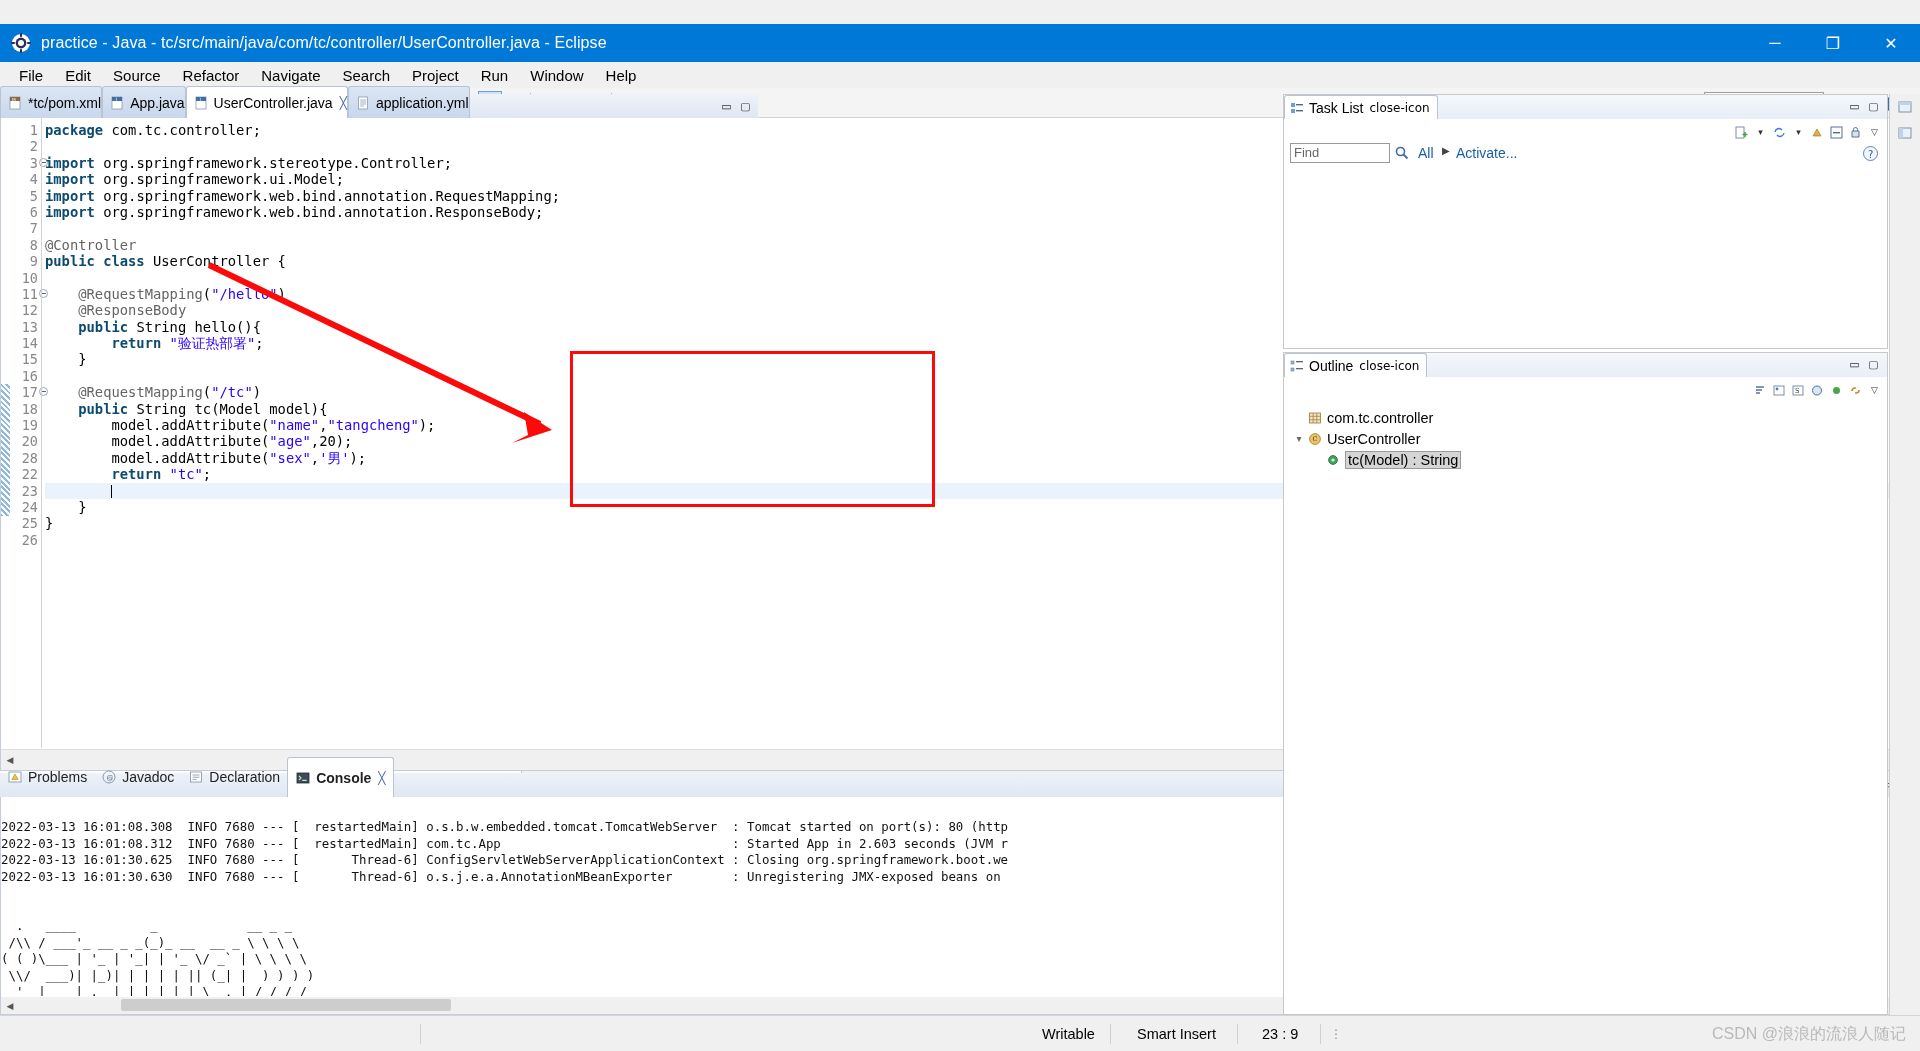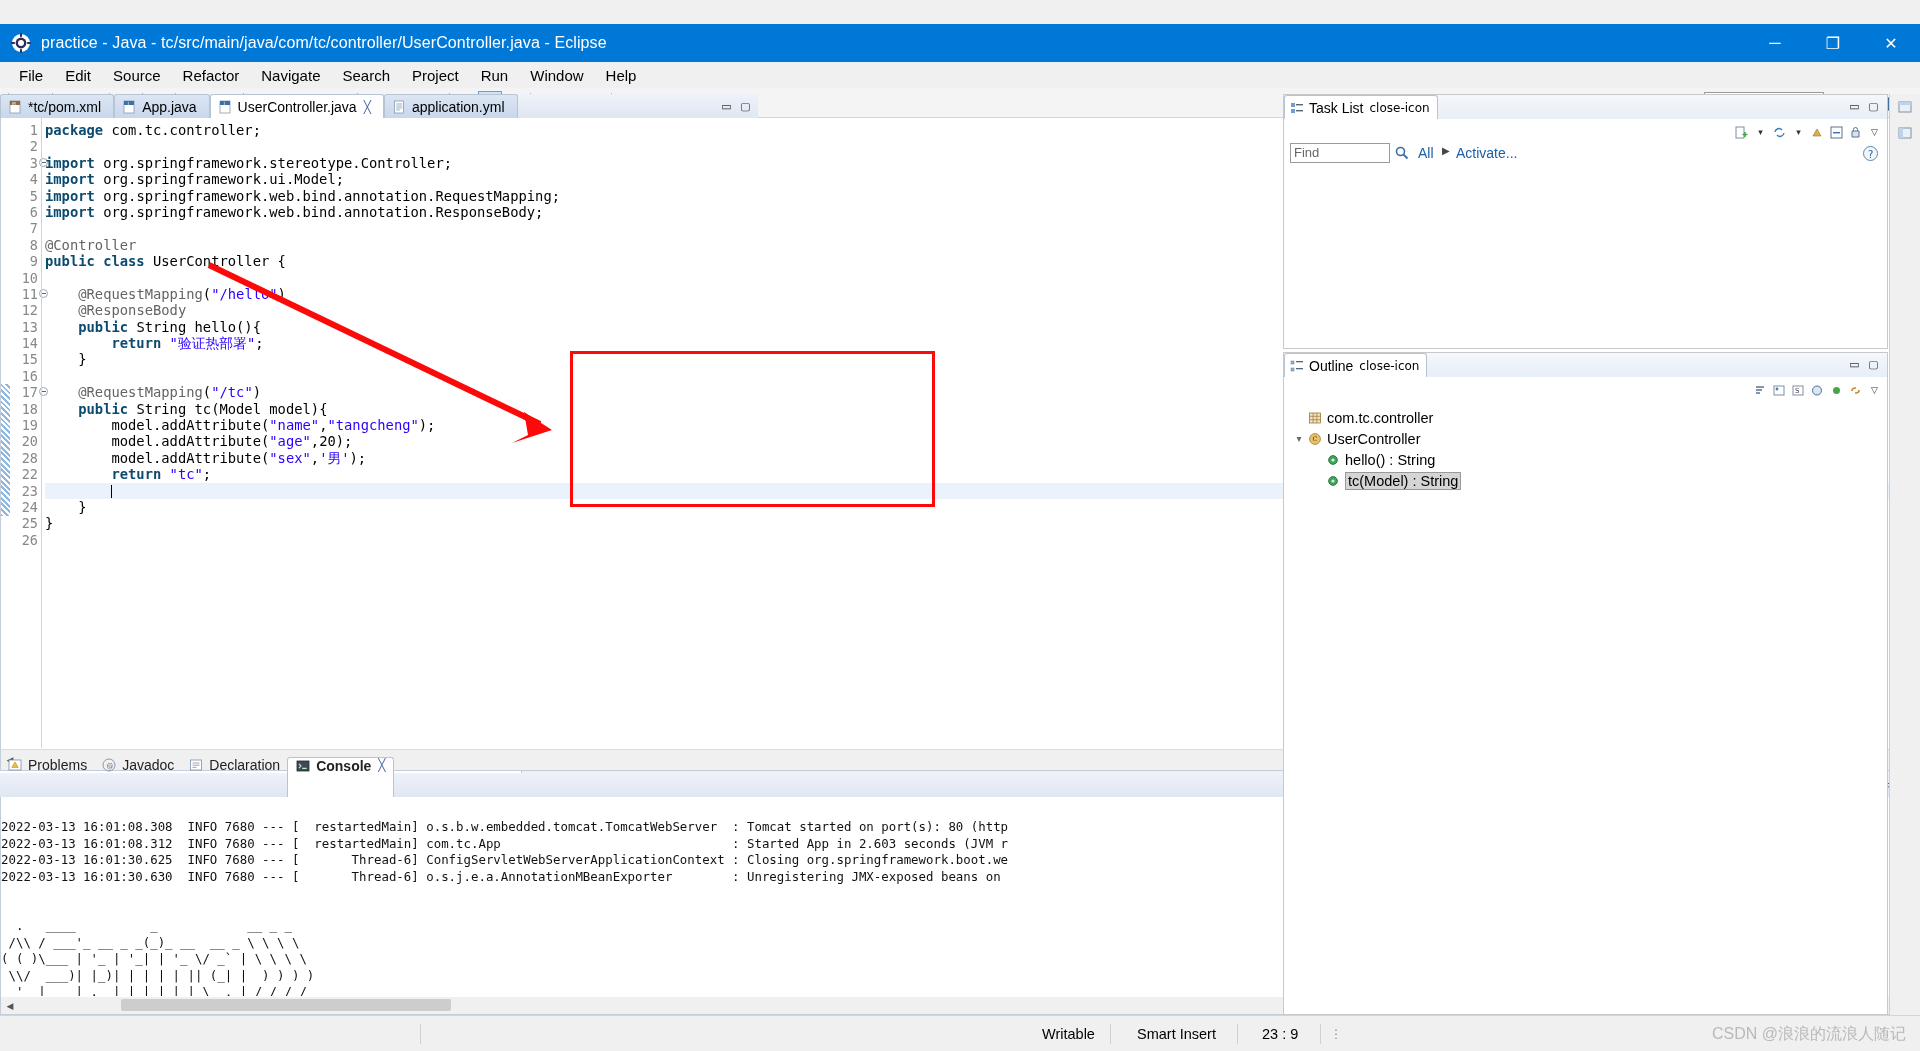--- a/index.html
+++ b/index.html
@@ -72,21 +72,21 @@
   #pkgtree { position:absolute; left:0; right:0; top:24px; bottom:0; overflow:hidden; padding-top:4px;}
   .trow { height:19px; display:flex; align-items:center; font-size:14.5px; white-space:nowrap;}
   .trow .tw { width:14px;height:14px;display:flex;align-items:center;justify-content:center;
       font-size:9px;color:#5a5a5a;flex:0 0 auto;}
   .trow .ticon{ width:18px;height:16px;display:flex;align-items:center;justify-content:center;flex:0 0 auto;margin-right:3px;}
   .trow.sel .tlabel{ background:#d5d5d5; padding:0 2px; }
   .tdim{ color:#8c8c8c; }
   
   #editorarea { left:523px; top:0; width:758px; bottom:0; }
   #editortabs { height:24px; background:linear-gradient(#eef2f9,#dfe7f2); display:flex; align-items:flex-end; position:relative;}
-  .etab{ height:24px; display:flex;align-items:center;padding:0 12px 0 6px; font-size:14px;
+  .etab{ height:32px; display:flex;align-items:center;padding:0 0 0 6px; font-size:14px;
     border:1px solid #b8c4d4; border-bottom:none; border-radius:3px 3px 0 0;
     background:linear-gradient(#dce6f4,#c8d7ec); white-space:nowrap;}
   .etab.active{ background:#fff; }
   .etab .et-icon{ margin-right:5px;display:flex;}
   .etab .et-close{ margin-left:7px;color:#4a6da7;font-size:12px;}
   .etabtools{position:absolute;right:3px;top:3px;display:flex;}
   #editorbody{ position:absolute; left:0; right:0; top:24px; bottom:244px;
      background:#fff; border:1px solid #c3cddb; border-top:none; overflow:hidden;}
   #codewrap{ position:absolute; left:0; right:15px; top:0; bottom:22px; overflow:hidden;}
   #gutter{ position:absolute; left:0; top:0; width:40px; bottom:0; }
@@ -119,21 +119,21 @@
   .vthumb{ position:absolute; left:1px; width:12px; background:#cdcdcd; border-radius:2px;}
   
   #redbox{ position:absolute; border:3px solid #fb0a09; left:570px; top:351px;
      width:365px; height:156px; pointer-events:none; z-index:20;}
   #arrow{ position:absolute; left:0; top:0; width:1920px;height:1051px;
      pointer-events:none; z-index:19;}
   
   #console{ position:absolute; left:0; right:0; bottom:0; height:242px;}
   #consoletabs{ height:24px; background:linear-gradient(#eef2f9,#dfe7f2);
      display:flex; align-items:flex-end; position:relative;}
-  .ctab{ height:40px;display:flex;padding:0 7px;font-size:14px;
+  .ctab{ height:40px;display:flex;align-items:center;padding:0 7px;font-size:14px;
      white-space:nowrap; color:#222;}
   .ctab.active{ background:#fff;border:1px solid #b8c4d4;border-bottom:none;
      border-radius:3px 3px 0 0; font-weight:bold;}
   .ctab .ct-icon{margin-right:5px;display:flex;}
   .ctab .ct-close{margin-left:7px;color:#4a6da7;font-size:12px;}
   .ctabtools{ position:absolute; right:3px; top:2px; display:flex; align-items:center;}
   .ctabtools .ctb{ width:19px;height:19px;display:flex;align-items:center;justify-content:center;}
   #consolebody{ position:absolute;left:0;right:0;top:24px;bottom:0;background:#fff;
      border:1px solid #c3cddb; border-top:none; overflow:hidden;}
   #conhdr{ font-size:13.5px; padding:2px 4px; white-space:nowrap;
@@ -1019,30 +1019,20 @@
               <span style="font-size:10px;color:#6b6b6b;">▾</span>
             </span>
             <span class="ticon">
               <svg width="16" height="16" viewBox="0 0 16 16">
                 <circle cx="8" cy="8" r="5.4" fill="#e8c36a" stroke="#9a7a1f" stroke-width=".8"></circle>
                 <text x="5.6" y="10.4" font-size="6.4" fill="#4d3a05" font-family="DejaVu Serif">C</text>
               </svg>
             </span>
             <span class="tlabel">UserController</span>
           </div>
-          <div class="trow" style="padding-left: 26px; height: 21px;">
-            <span class="tw"></span>
-            <span class="ticon">
-              <svg width="16" height="16" viewBox="0 0 16 16">
-                <circle cx="8" cy="8" r="4.4" fill="#3fa35a" stroke="#1f6b34" stroke-width=".8"></circle>
-                <circle cx="8" cy="8" r="1.6" fill="#d6f5df"></circle>
-              </svg>
-            </span>
-            <span class="tlabel">hello() : String</span>
-          </div>
           <div class="trow sel" style="padding-left: 26px; height: 21px;">
             <span class="tw"></span>
             <span class="ticon">
               <svg width="16" height="16" viewBox="0 0 16 16">
                 <circle cx="8" cy="8" r="4.4" fill="#3fa35a" stroke="#1f6b34" stroke-width=".8"></circle>
                 <circle cx="8" cy="8" r="1.6" fill="#d6f5df"></circle>
               </svg>
             </span>
             <span class="tlabel" style="background: rgb(213, 213, 213); border: 1px solid rgb(154, 154, 154); padding: 0px 2px;">tc(Model) : String</span>
           </div>

